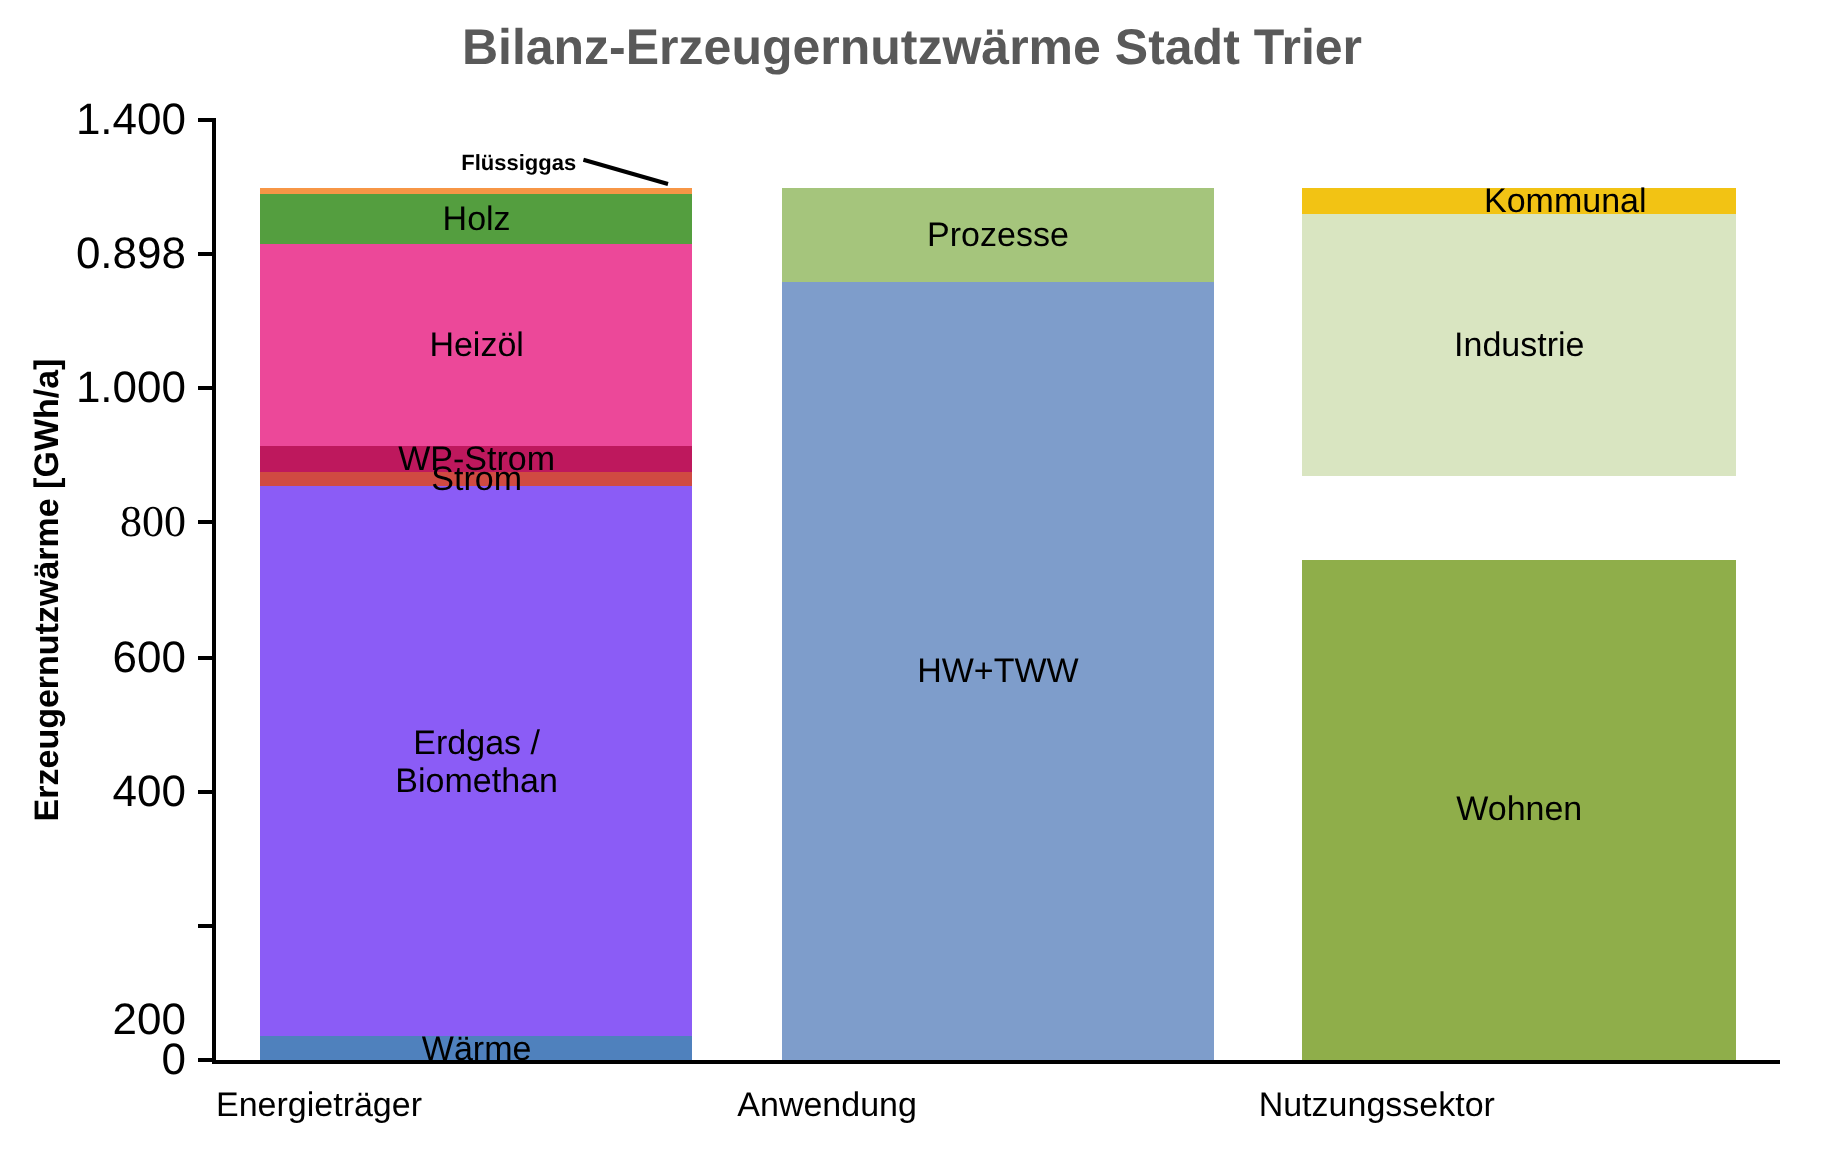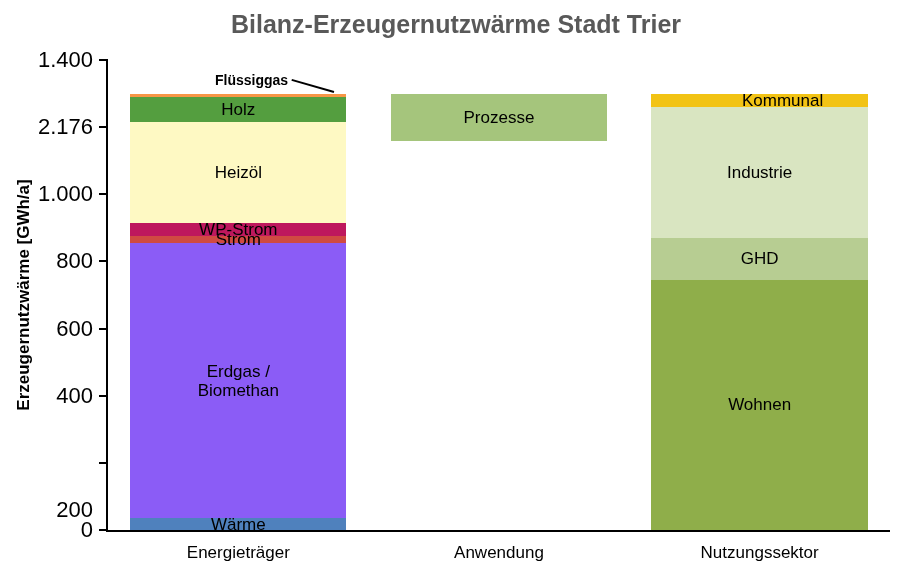--- a/index.html
+++ b/index.html
@@ -70,29 +70,28 @@
     z-index: 2;
     font-size: 17px; font-weight: normal; color: #000;
     white-space: pre-line;
     text-align: center;
     line-height: 1.12;
   }
   .cat-label {
     position: absolute;
     top: calc(100% + 13px);
     left: 0; width: 100%;
-    text-align: center;
     font-size: 17px; color: #000;
     white-space: nowrap;
   }
   .callout-label {
     position: absolute;
     right: 27%;
     bottom: calc(100% + 6px);
-    font-size: 14px; font-weight: bold; color: #000;
+    font-size: 11px; font-weight: bold; color: #000;
     white-space: nowrap;
     z-index: 3;
   }
   .callout-line {
     position: absolute;
     right: 6%;
     bottom: calc(100% + 1px);
     width: 44px; height: 2px;
     background: #000;
     transform-origin: 100% 50%;
@@ -109,69 +108,69 @@
   <div class="plot" id="plot">
       <div class="ytick-mark" style="top: calc(100% - 1px);"></div>
       <div class="ytick-text" style="top: calc(100% - 10px);">0</div>
       <div class="ytick-mark" style="top: calc(85.7143% - 1px);"></div>
       <div class="ytick-text" style="top: calc(85.7143% - 10px); margin-top: 47px;">200</div>
       <div class="ytick-mark" style="top: calc(71.4286% - 1px);"></div>
       <div class="ytick-text" style="top: calc(71.4286% - 10px);">400</div>
       <div class="ytick-mark" style="top: calc(57.1429% - 1px);"></div>
       <div class="ytick-text" style="top: calc(57.1429% - 10px);">600</div>
       <div class="ytick-mark" style="top: calc(42.8571% - 1px);"></div>
-      <div class="ytick-text" style="top: calc(42.8571% - 10px);">800</div>
+      <div class="ytick-text" style="top: calc(42.8571% - 10px); font-family: Liberation Serif, serif;">800</div>
       <div class="ytick-mark" style="top: calc(28.5714% - 1px);"></div>
       <div class="ytick-text" style="top: calc(28.5714% - 10px);">1.000</div>
       <div class="ytick-mark" style="top: calc(14.2857% - 1px);"></div>
-      <div class="ytick-text" style="top: calc(14.2857% - 10px);">2.176</div>
+      <div class="ytick-text" style="top: calc(14.2857% - 10px);">0.898</div>
       <div class="ytick-mark" style="top: calc(0% - 1px);"></div>
       <div class="ytick-text" style="top: calc(0% - 10px);">1.400</div>
       <div class="slot" style="left: 0%; width: 33.3333%;">
         <div class="bar" style="height: 92.8571%;">
           <div class="seg" style="bottom: 0%; height: 2.69231%; background: rgb(79, 129, 189);">
             <div class="seg-label">Wärme</div>
           </div>
           <div class="seg" style="bottom: 2.69231%; height: 63.0769%; background: #8b5cf6;">
             <div class="seg-label">Erdgas /
 Biomethan</div>
           </div>
           <div class="seg" style="bottom: 65.7692%; height: 1.53846%; background: rgb(208, 74, 66); margin-top: 32px;">
             <div class="seg-label">Strom</div>
           </div>
           <div class="seg" style="bottom: 67.3077%; height: 3.07692%; background: #be185d;">
             <div class="seg-label">WP-Strom</div>
           </div>
-          <div class="seg" style="bottom: 70.3846%; height: 23.0769%; background: #fef9c3;">
+          <div class="seg" style="bottom: 70.3846%; height: 23.0769%; background: #ec4899;">
             <div class="seg-label">Heizöl</div>
           </div>
           <div class="seg" style="bottom: 93.4615%; height: 5.76923%; background: rgb(84, 158, 63);">
             <div class="seg-label">Holz</div>
           </div>
           <div class="seg" style="bottom: 99.2308%; height: 0.769231%; background: rgb(247, 150, 70);"></div>
           <div class="callout-label">Flüssiggas</div>
           <div class="callout-line"></div>
         </div>
         <div class="cat-label">Energieträger</div>
       </div>
       <div class="slot" style="left: 33.3333%; width: 33.3333%;">
         <div class="bar" style="height: 92.8571%;">
+          <div class="seg" style="bottom: 0%; height: 89.2308%; background: rgb(126, 157, 203);">
+            <div class="seg-label">HW+TWW</div>
+          </div>
           <div class="seg" style="bottom: 89.2308%; height: 10.7692%; background: rgb(165, 197, 124);">
             <div class="seg-label">Prozesse</div>
           </div>
         </div>
         <div class="cat-label">Anwendung</div>
       </div>
       <div class="slot" style="left: 66.6667%; width: 33.3333%;">
         <div class="bar" style="height: 92.8571%;">
           <div class="seg" style="bottom: 0%; height: 57.3077%; background: rgb(143, 174, 74); margin-top: 18px;">
             <div class="seg-label">Wohnen</div>
-          </div>
-          <div class="seg" style="bottom: 57.3077%; height: 9.61538%; background: rgb(183, 205, 146);">
-            <div class="seg-label">GHD</div>
           </div>
           <div class="seg" style="bottom: 66.9231%; height: 30%; background: rgb(217, 229, 193);">
             <div class="seg-label">Industrie</div>
           </div>
           <div class="seg" style="bottom: 96.9231%; height: 3.07692%; background: rgb(242, 195, 20); padding-left: 46px;">
             <div class="seg-label">Kommunal</div>
           </div>
         </div>
         <div class="cat-label">Nutzungssektor</div>
       </div>

